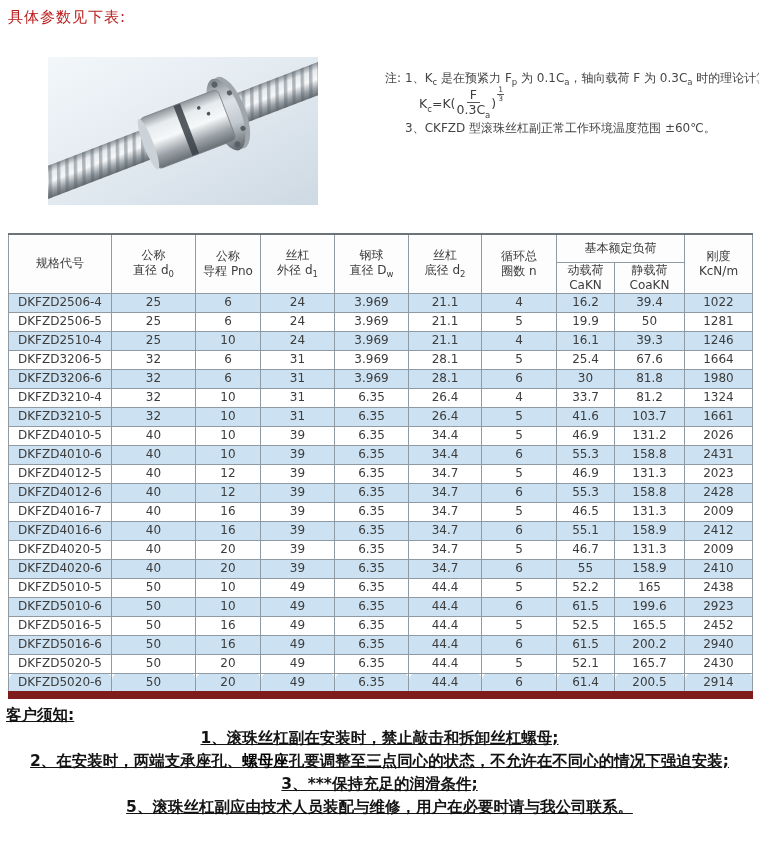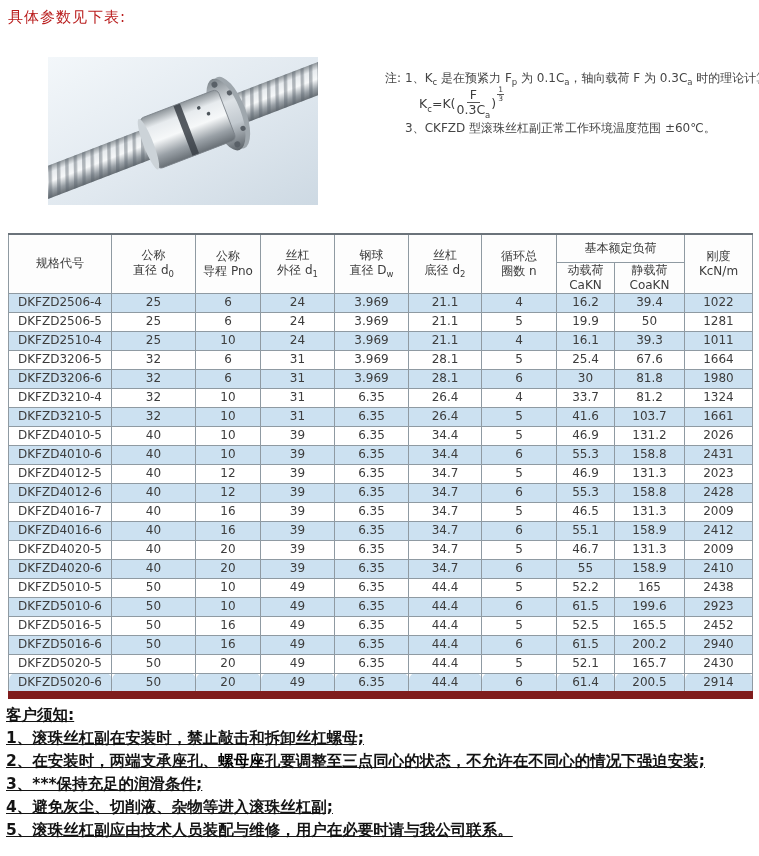--- a/index.html
+++ b/index.html
@@ -78,21 +78,21 @@
   table.spec tbody tr:last-child td { border-bottom: 8px solid #7f1d1d; border-radius: 7px; }
   
   .notice {
     margin: 5px 6px 0 6px;
     font-size: 15.5px;
     font-weight: bold;
     color: #141414;
     line-height: 23px;
     text-decoration: underline;
   }
-  .notice ul { list-style: none; margin: 0; padding: 0; }
+  .notice ul { list-style: none; margin: 0; padding: 0; text-align: center; }
   .link { color: #000000; }
 </style>
 </head>
 <body>
 
 <div class="page-title">具体参数见下表:</div>
 
 <div class="hero">
 
   <div class="product-image">
@@ -253,21 +253,21 @@
       <tr>
         <td>DKFZD2510-4</td>
         <td>25</td>
         <td>10</td>
         <td>24</td>
         <td>3.969</td>
         <td>21.1</td>
         <td>4</td>
         <td>16.1</td>
         <td>39.3</td>
-        <td>1011</td>
+        <td>1246</td>
       </tr>
       <tr>
         <td>DKFZD3206-5</td>
         <td>32</td>
         <td>6</td>
         <td>31</td>
         <td>3.969</td>
         <td>28.1</td>
         <td>5</td>
         <td>25.4</td>
@@ -480,16 +480,15 @@
       </tr>
     </tbody>
 </table>
 
 <div class="notice">
   <div>客户须知:</div>
   <ul>
     <li><span>1、滚珠丝杠副在安装时，禁止敲击和拆卸丝杠螺母;</span></li>
     <li><span>2、在安装时，两端支承座孔、</span><span class="link">螺母座</span><span>孔要调整至三点同心的状态，不允许在不同心的情况下强迫安装;</span></li>
     <li><span>3、***保持充足的润滑条件;</span></li>
-    <li><span>4、避免灰尘、切削液、杂物等进入滚珠丝杠副;</span></li>
     <li><span>5、滚珠丝杠副应由技术人员装配与维修，用户在必要时请与我公司联系。</span></li>
   </ul>
 </div>
 
 </body></html>

